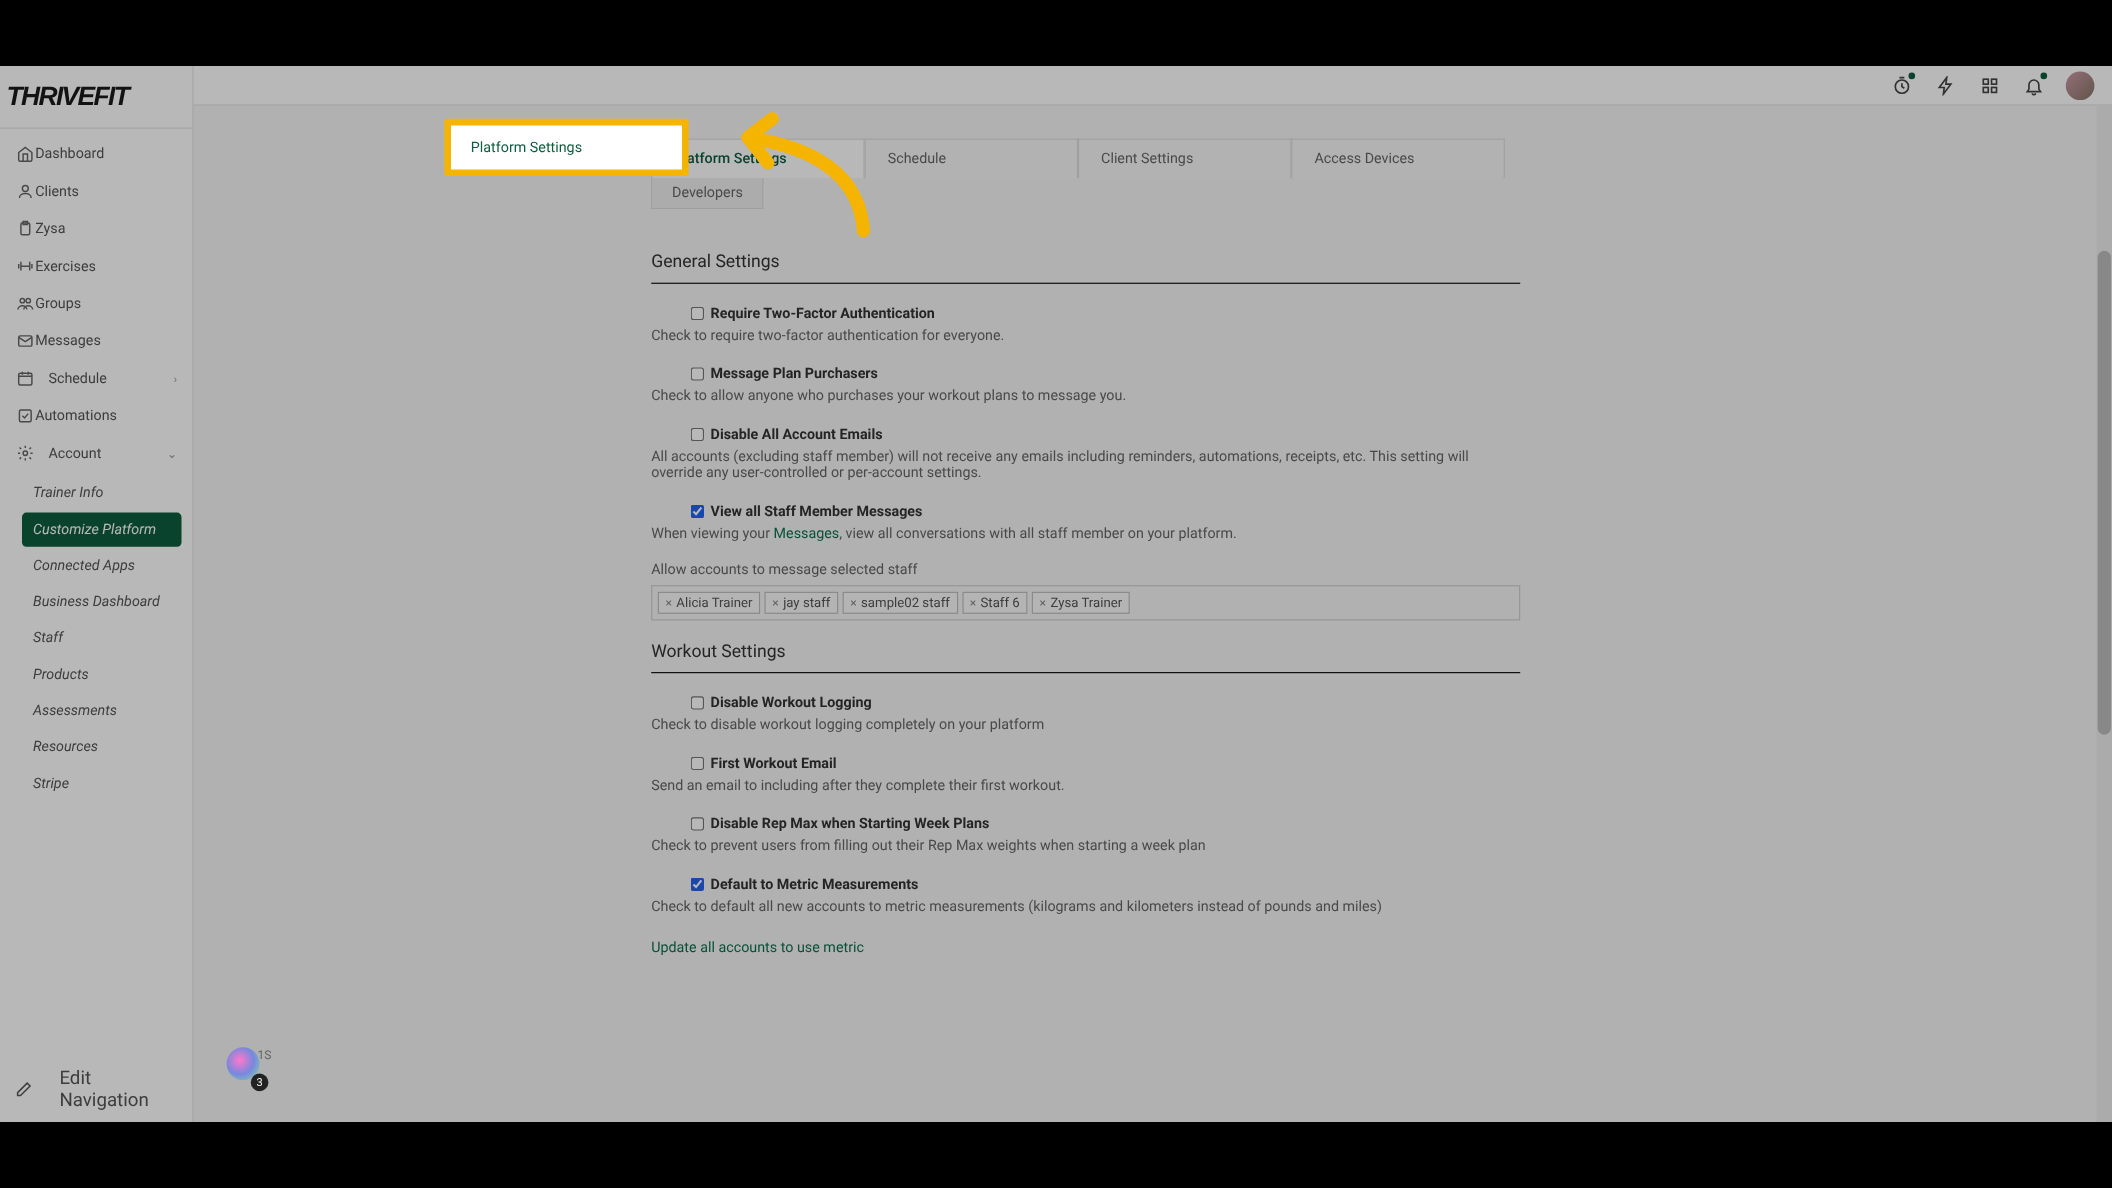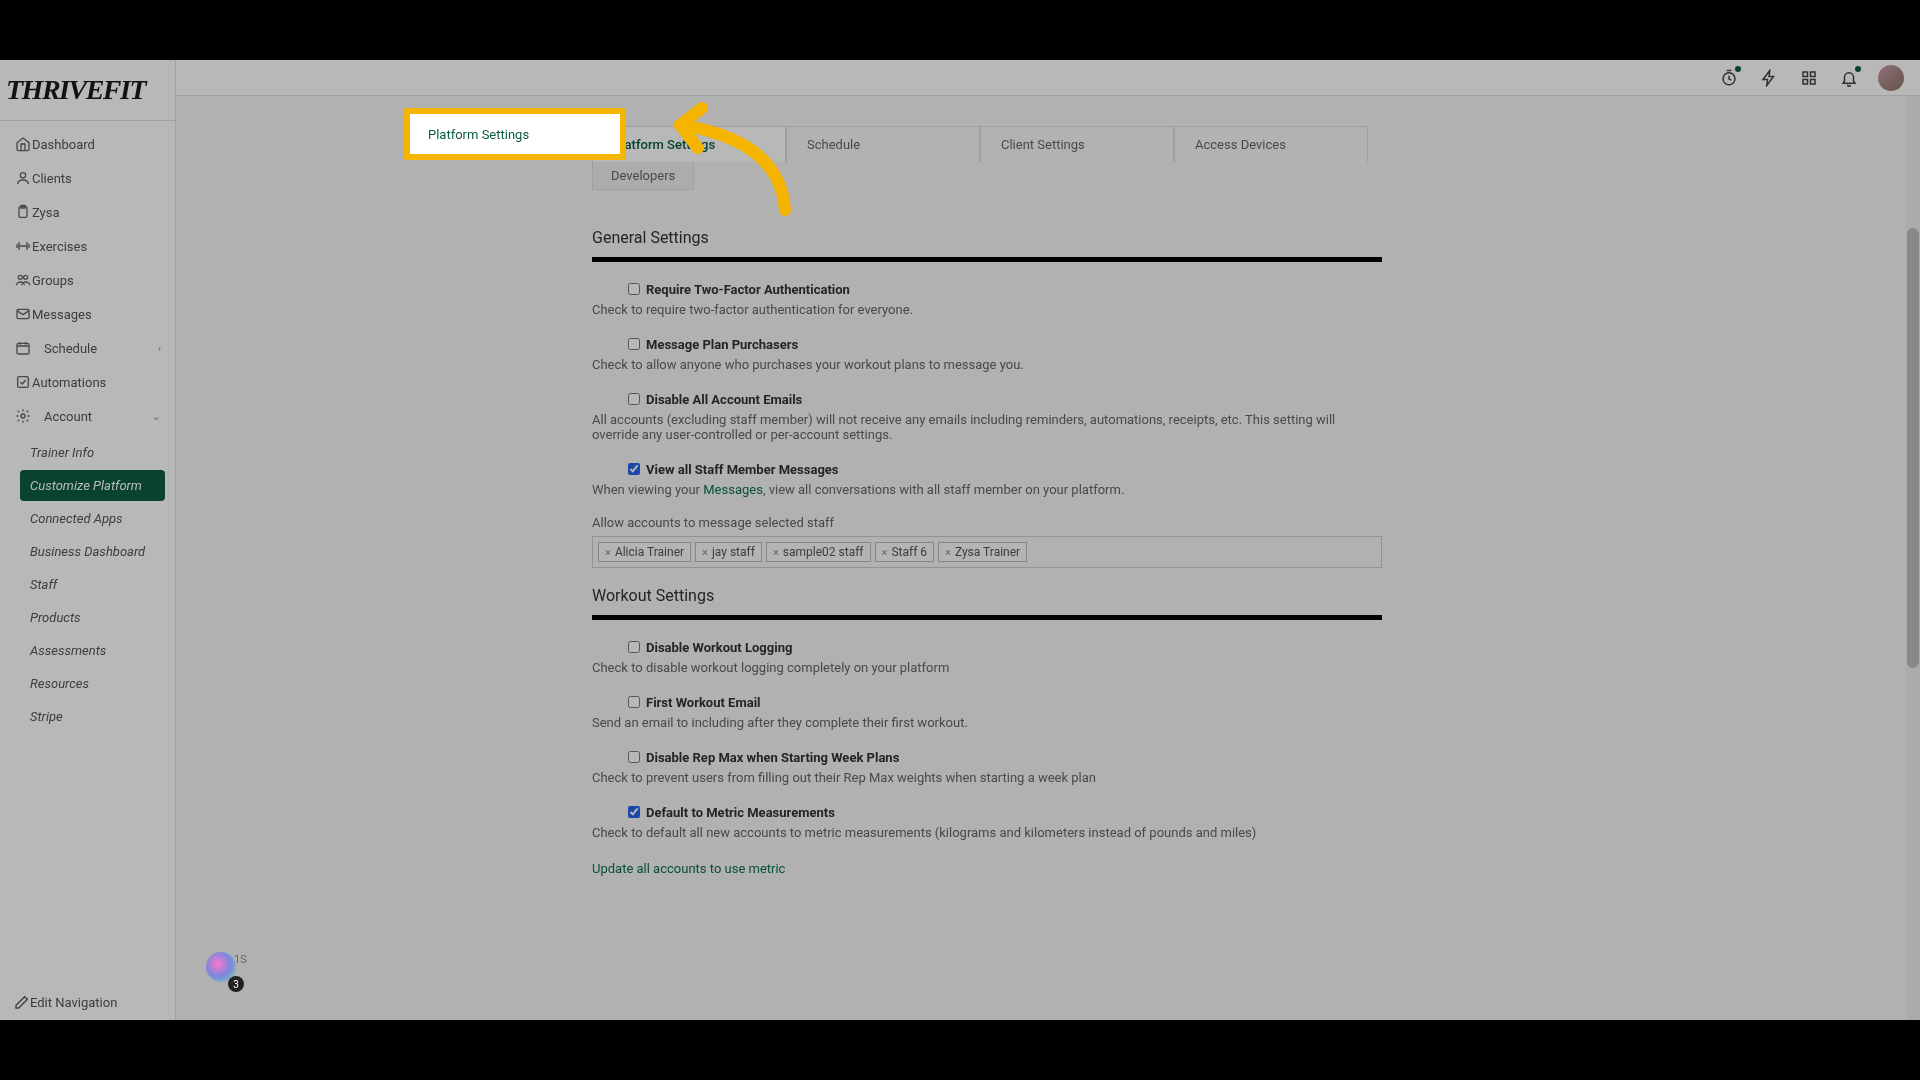--- a/index.html
+++ b/index.html
@@ -23,24 +23,24 @@
 .sidebar {
   width: 176px;
   background: #fff;
   border-right: 1px solid #e0e0e0;
   display: flex;
   flex-direction: column;
   overflow-y: auto;
 }
 .logo {
   padding: 14px 6px;
-  font-family: Liberation Serif, serif;
+  font-family: Liberation Sans, sans-serif;
   font-weight: 900;
   font-style: italic;
-  font-size: 28px;
+  font-size: 24px;
   letter-spacing: -1.5px;
   color: #1a1a1a;
   border-bottom: 1px solid #e0e0e0;
 }
 .nav-list { list-style: none; padding-top: 6px; }
 .nav-item {
   display: flex;
   align-items: center;
   padding: 8px 14px;
   gap: 0;
@@ -62,22 +62,22 @@
 }
 .sub-nav-item.active {
   background: #0d5c3f;
   color: #fff;
 }
 .sidebar-bottom {
   margin-top: auto;
   padding: 10px 14px;
   display: flex;
   align-items: center;
-  gap: 0;
-  font-size: 13px;
+  gap: 24px;
+  font-size: 17px;
   color: #555;
   cursor: pointer;
 }
 .main-area {
   flex: 1;
   display: flex;
   flex-direction: column;
   position: relative;
 }
 .top-bar {
@@ -135,21 +135,21 @@
   margin-left: 416px;
   max-width: 790px;
   padding-top: 28px;
   padding-bottom: 40px;
 }
 .section-title {
   font-size: 16px;
   font-weight: 400;
   color: #333;
   padding-bottom: 10px;
-  border-bottom: 5px solid #000000;
+  border-bottom: 1px solid #000000;
   margin-bottom: 18px;
   margin-top: 10px;
 }
 .setting-block { margin-bottom: 18px; }
 .setting-label {
   font-size: 13px;
   font-weight: 700;
   color: #333;
   display: inline-flex;
   align-items: center;

